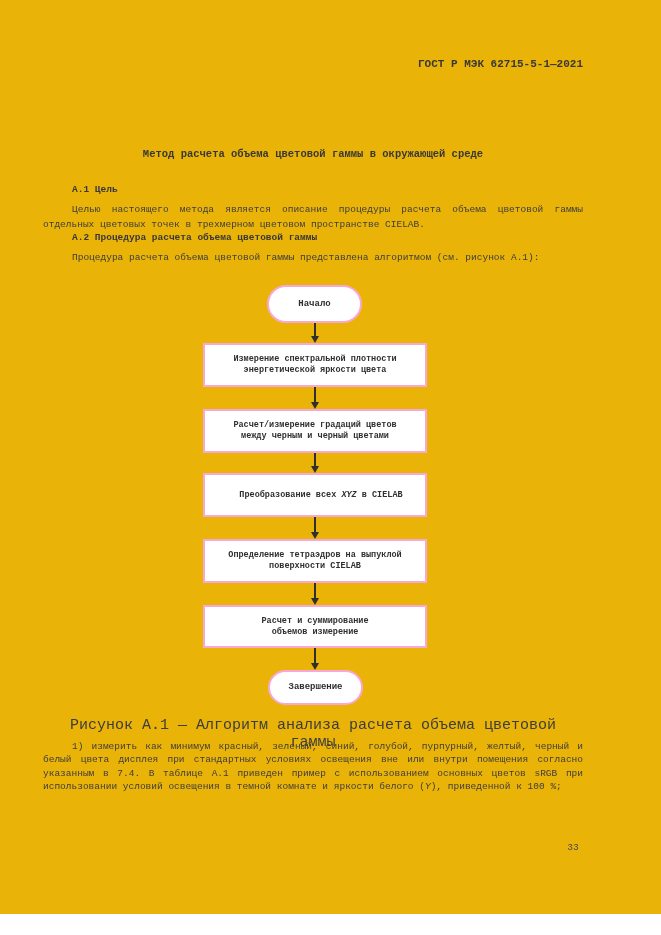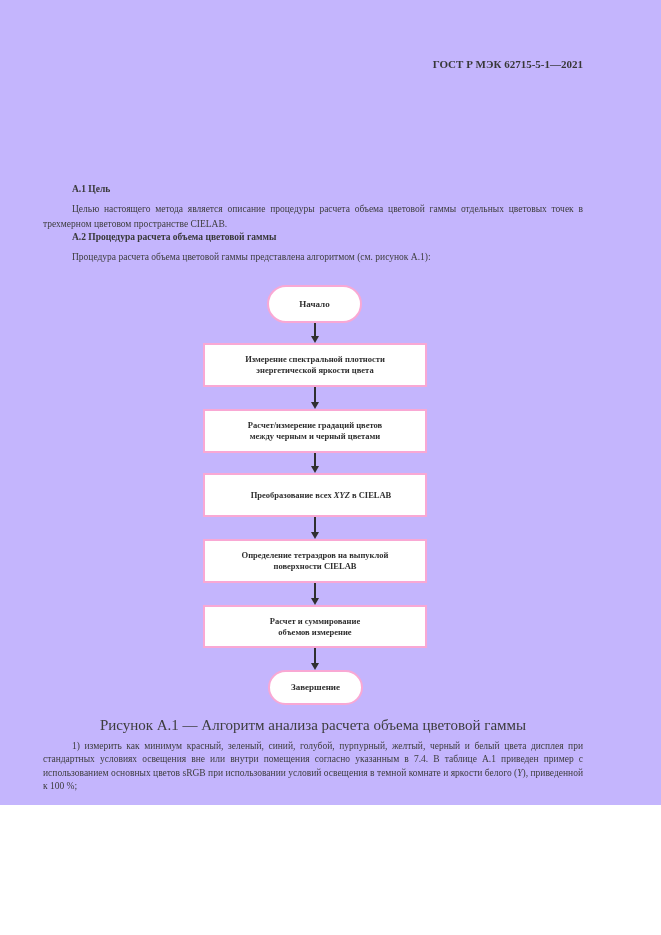--- a/index.html
+++ b/index.html
@@ -3,23 +3,23 @@
 <meta charset="utf-8">
 <style>
   html, body {
     margin: 0;
     padding: 0;
     background: #ffffff;
   }
   .page {
     position: relative;
     width: 661px;
-    height: 805px;
-    background: #c4b5fd;
-    font-family: Liberation Serif, serif;
+    height: 914px;
+    background: #eab308;
+    font-family: Liberation Mono, monospace;
     color: #3d3d3d;
     overflow: hidden;
   }
   .abs { position: absolute; }
 
   .doc-header {
     left: 43px; top: 58px; width: 540px;
     text-align: right;
     font-weight: bold;
     font-size: 11px;
@@ -107,20 +107,21 @@
 </head>
 <body>
 
 <div class="page">
 
   <div class="abs doc-header">ГОСТ Р МЭК 62715-5-1—2021</div>
 
   <div class="abs annex-block">
   </div>
 
+  <div class="abs doc-title">Метод расчета объема цветовой гаммы в окружающей среде</div>
 
   <div class="abs sect-heading" style="top:184px;">А.1 Цель</div>
   <p class="abs para para-a1">Целью настоящего метода является описание процедуры расчета объема цветовой гаммы отдельных цветовых точек в трехмерном цветовом пространстве CIELAB.</p>
 
   <div class="abs sect-heading" style="top:232px;">А.2 Процедура расчета объема цветовой гаммы</div>
   <p class="abs para para-a2">Процедура расчета объема цветовой гаммы представлена алгоритмом (см. рисунок А.1):</p>
 
   <div class="abs flow-node stadium" style="left:267px; top:285px; width:95px; height:38px;">
     <span class="l">Начало</span>
   </div>

